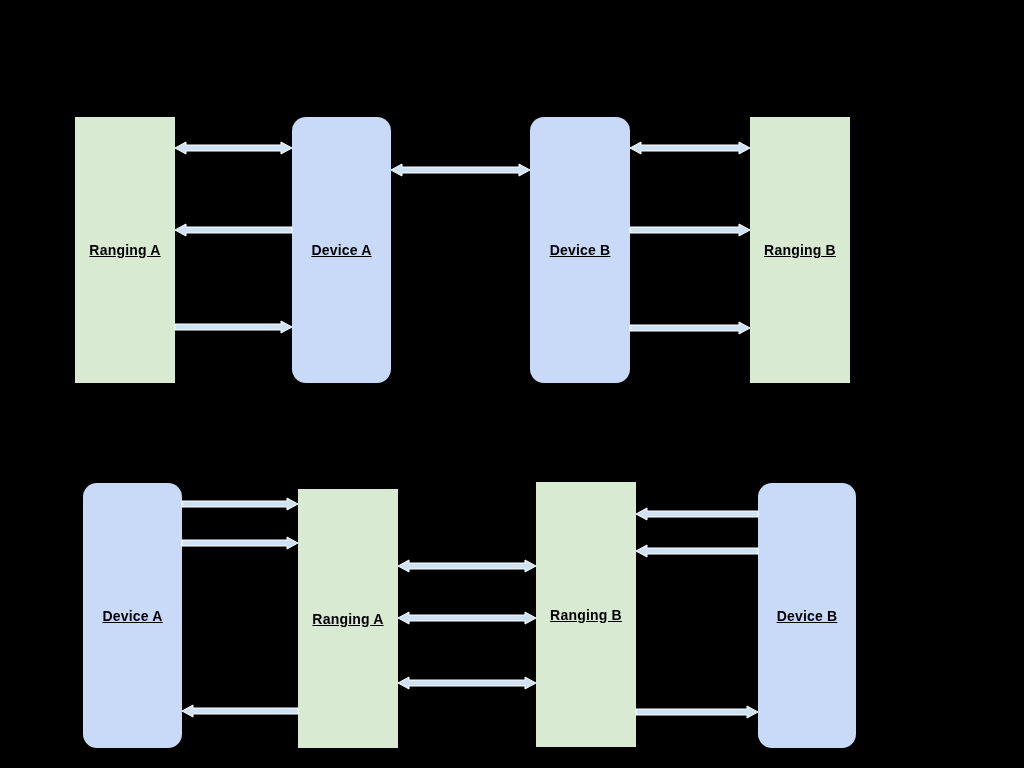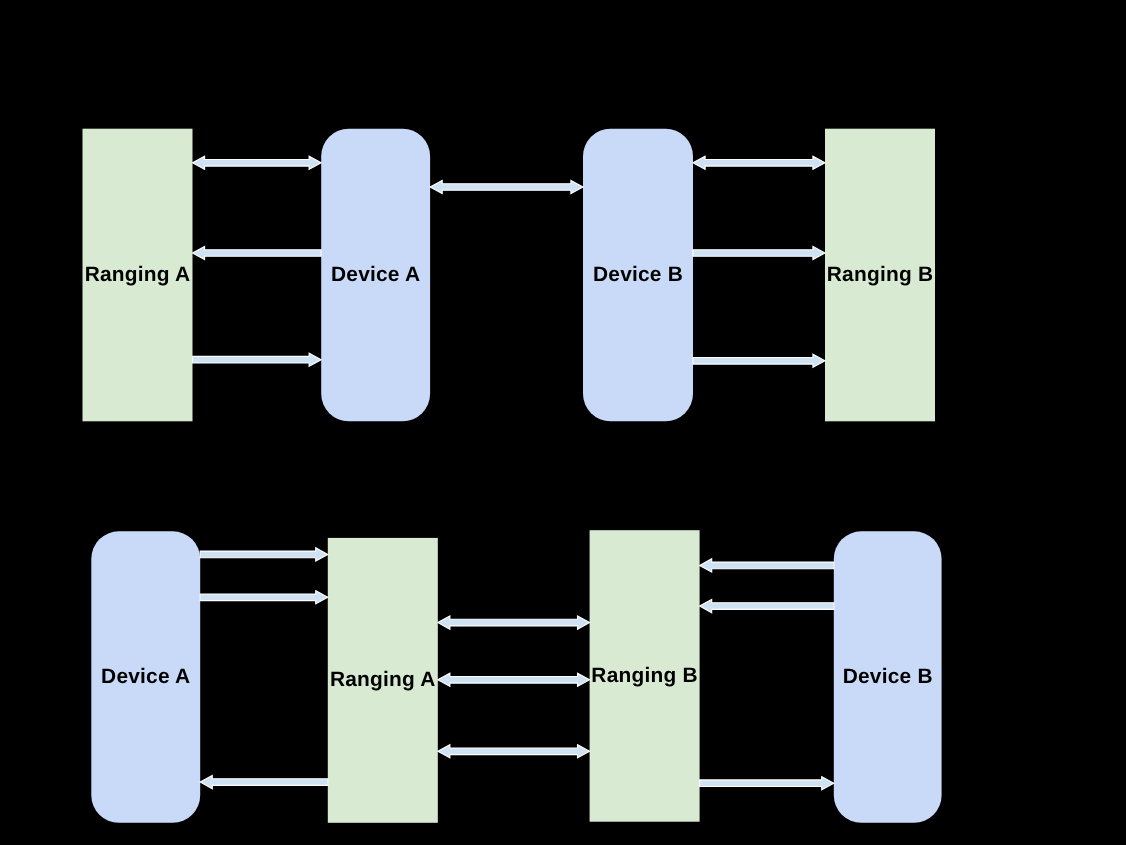--- a/index.html
+++ b/index.html
@@ -18,27 +18,28 @@
   .diagram { position: absolute; inset: 0; }
   .box {
     position: absolute;
     display: flex;
     align-items: center;
     justify-content: center;
     box-sizing: border-box;
   }
   .box.ranging { background: var(--ranging, #d9ead3); }
   .box.device  { background: var(--device, #c9daf8); }
-  .box.rounded { border-radius: 25px; }
+  .box.rounded { border-radius: 14px; }
   .box-label {
     color: var(--label, #000);
-    font-size: 19px;
+    font-size: 14px;
     font-weight: bold;
     letter-spacing: 0.2px;
     white-space: nowrap;
+    text-decoration: underline;
   }
   svg.arrow { position: absolute; display: block; overflow: visible; }
 </style>
 </head>
 <body>
 
 <div class="canvas">
     <div class="diagram">
       <div class="box ranging" style="left: 75px; top: 117px; width: 100px; height: 266px;">
         <span class="box-label">Ranging A</span>

